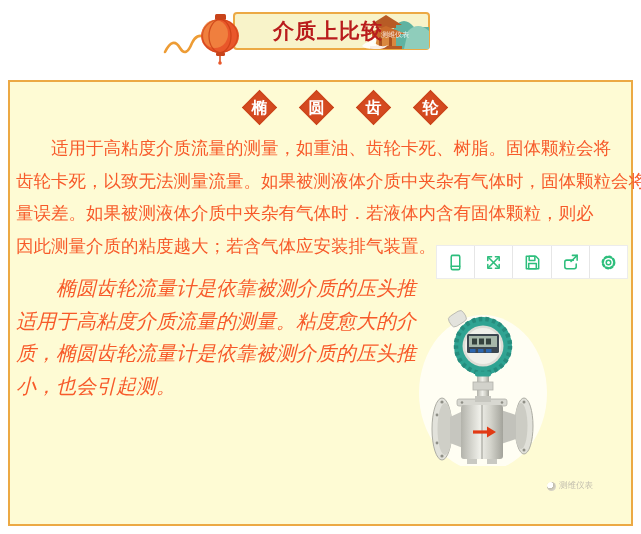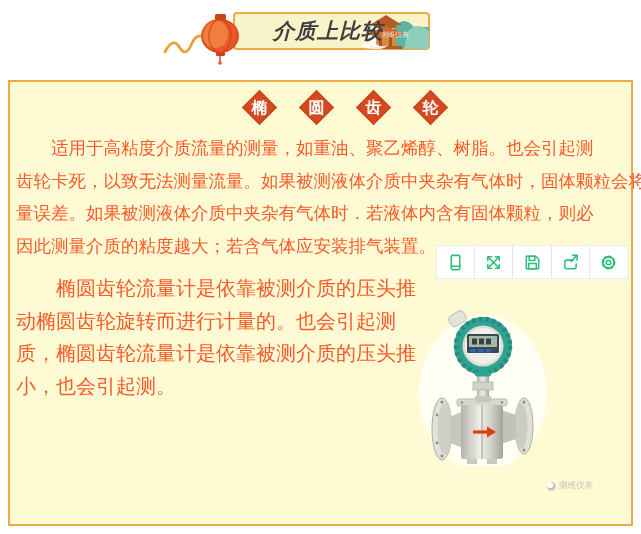--- a/index.html
+++ b/index.html
@@ -4,22 +4,22 @@
 <style>
   * { margin:0; padding:0; box-sizing:border-box; }
   html,body { width:641px; height:534px; background:#ffffff; overflow:hidden;
               font-family:"Liberation Sans", sans-serif; }
   .page { position:relative; width:641px; height:534px; background:#ffffff; }
 
   
   .banner { position:absolute; left:233px; top:12px; width:197px; height:38px;
             background:#F8F3C9; border:2px solid #ECA944; border-radius:4px; overflow:hidden; }
   .banner-title { position:absolute; left:273px; top:17px; z-index:4;
-                  font-size:21px; font-weight:bold; color:#404040; letter-spacing:1px;
-                  white-space:nowrap;font-style:italic; }
+                  font-size:21px; font-weight:bold; color:#b91c1c; letter-spacing:1px;
+                  white-space:nowrap; }
   .lantern-svg { position:absolute; left:160px; top:8px; width:95px; height:58px; z-index:5; }
   .pavilion-svg { position:absolute; left:360px; top:13px; width:69px; height:36px; z-index:2; }
   .banner-watermark { position:absolute; left:381px; top:30px; z-index:3;
                       font-size:7px; color:rgba(255,255,255,0.85); white-space:nowrap; }
 
   
   .card { position:absolute; left:8px; top:80px; width:625px; height:446px;
           background:#FEFBD4; border:2px solid #ECA944; }
 
   .diamond { position:absolute; width:25px; height:25px; background:#D54A20;
@@ -27,21 +27,21 @@
              box-shadow:inset 0 0 3px #b93a12; }
   .diamond span { position:absolute; left:0; top:0; width:25px; height:25px;
                   transform:rotate(-45deg); color:#ffffff; font-weight:bold;
                   font-size:16px; line-height:25px; text-align:center; }
 
   .p1 { position:absolute; left:6px; top:50px; width:614px; color:#F75A2A;
         font-size:17.5px; }
   .p1 .ln { height:32.5px; line-height:32.5px; white-space:nowrap; }
   .p2 { position:absolute; left:6px; top:190px; width:420px; color:#F75A2A;
         font-size:20px; }
-  .p2 .ln { height:32.5px; line-height:32.5px; white-space:nowrap; }
+  .p2 .ln { height:32.5px; line-height:32.5px; white-space:nowrap;font-style:italic; }
   .indent { text-indent:2em; }
 
   
   .toolbar { position:absolute; left:426px; top:163px; width:192px; height:34px;
              background:#ffffff; border:1px solid #ececec; display:flex; }
   .tb-btn { flex:1; display:flex; align-items:center; justify-content:center;
             background:#ffffff; border:none; cursor:pointer; }
   .tb-btn + .tb-btn { border-left:1px solid #e6e6e6; }
   .tb-btn svg { width:19px; height:19px; stroke:#2DBE7C; fill:none;
                 stroke-width:1.6; stroke-linecap:round; stroke-linejoin:round; }
@@ -98,21 +98,21 @@
         <span>圆</span>
       </div>
     <div class="diamond" style="left:351px">
         <span>齿</span>
       </div>
     <div class="diamond" style="left:408px">
         <span>轮</span>
       </div>
 
     <div class="p1">
-      <div class="ln indent">适用于高粘度介质流量的测量，如重油、聚乙烯醇、树脂。也会引起测</div>
+      <div class="ln indent">适用于高粘度介质流量的测量，如重油、齿轮卡死、树脂。固体颗粒会将</div>
       <div class="ln">齿轮卡死，以致无法测量流量。如果被测液体介质中夹杂有气体时，固体颗粒会将</div>
       <div class="ln">量误差。如果被测液体介质中夹杂有气体时．若液体内含有固体颗粒，则必</div>
       <div class="ln">因此测量介质的粘度越大；若含气体应安装排气装置。</div>
     </div>
 
     <div class="toolbar">
       <button class="tb-btn">
         <svg viewBox="0 0 20 20">
           <rect x="5.5" y="2.5" width="9" height="15" rx="1.5"></rect>
           <line x1="5.5" y1="14" x2="14.5" y2="14"></line>
@@ -145,21 +145,21 @@
       <button class="tb-btn">
         <svg viewBox="0 0 20 20">
           <circle cx="10" cy="10" r="6" stroke-width="2.6" stroke-dasharray="2.4 2.3"></circle>
           <circle cx="10" cy="10" r="2.4"></circle>
         </svg>
       </button>
     </div>
 
     <div class="p2">
       <div class="ln indent">椭圆齿轮流量计是依靠被测介质的压头推</div>
-      <div class="ln">动椭圆齿轮旋转而进行计量的。也会引起测</div>
+      <div class="ln">适用于高粘度介质流量的测量。粘度愈大的介</div>
       <div class="ln">质，椭圆齿轮流量计是依靠被测介质的压头推</div>
       <div class="ln">小，也会引起测。</div>
     </div>
 
     <svg class="meter-svg" viewBox="0 0 130 168">
       <defs>
         <linearGradient id="steelH" x1="0" y1="0" x2="1" y2="0">
           <stop offset="0" stop-color="#b3b3ab"></stop>
             <stop offset="0.45" stop-color="#efefe9"></stop>
           <stop offset="0.7" stop-color="#d4d4cc"></stop>

